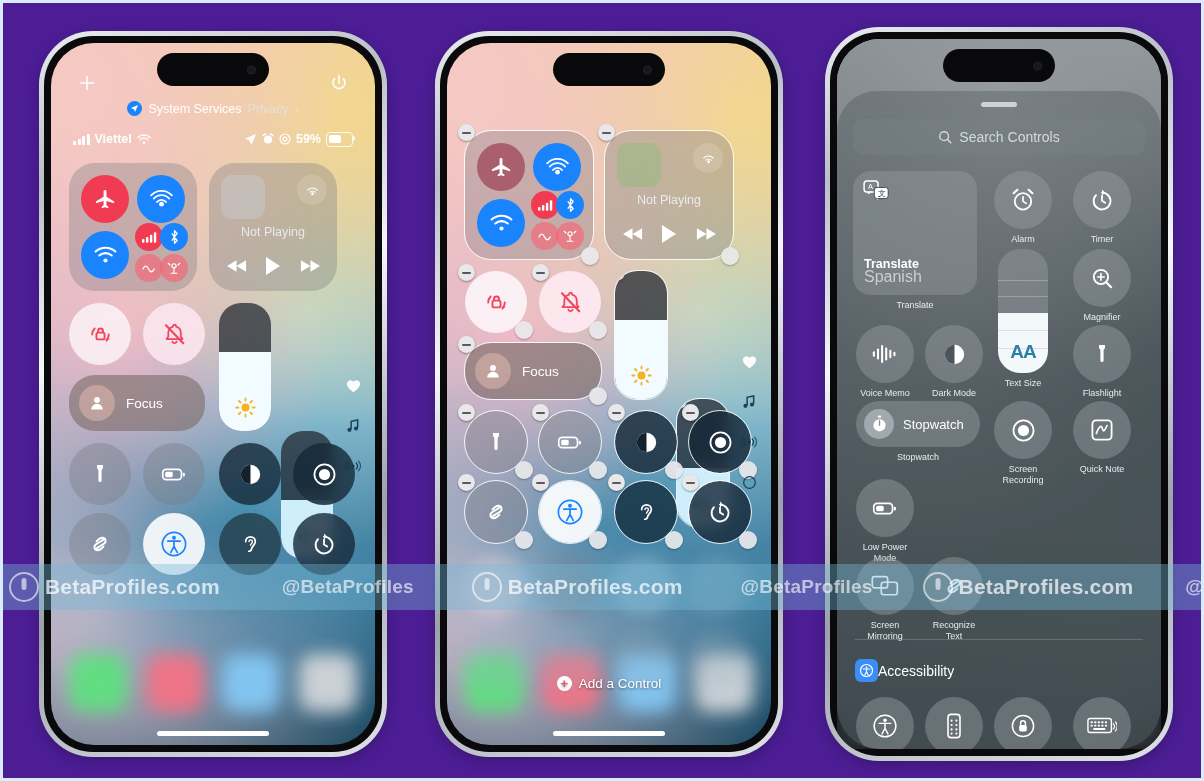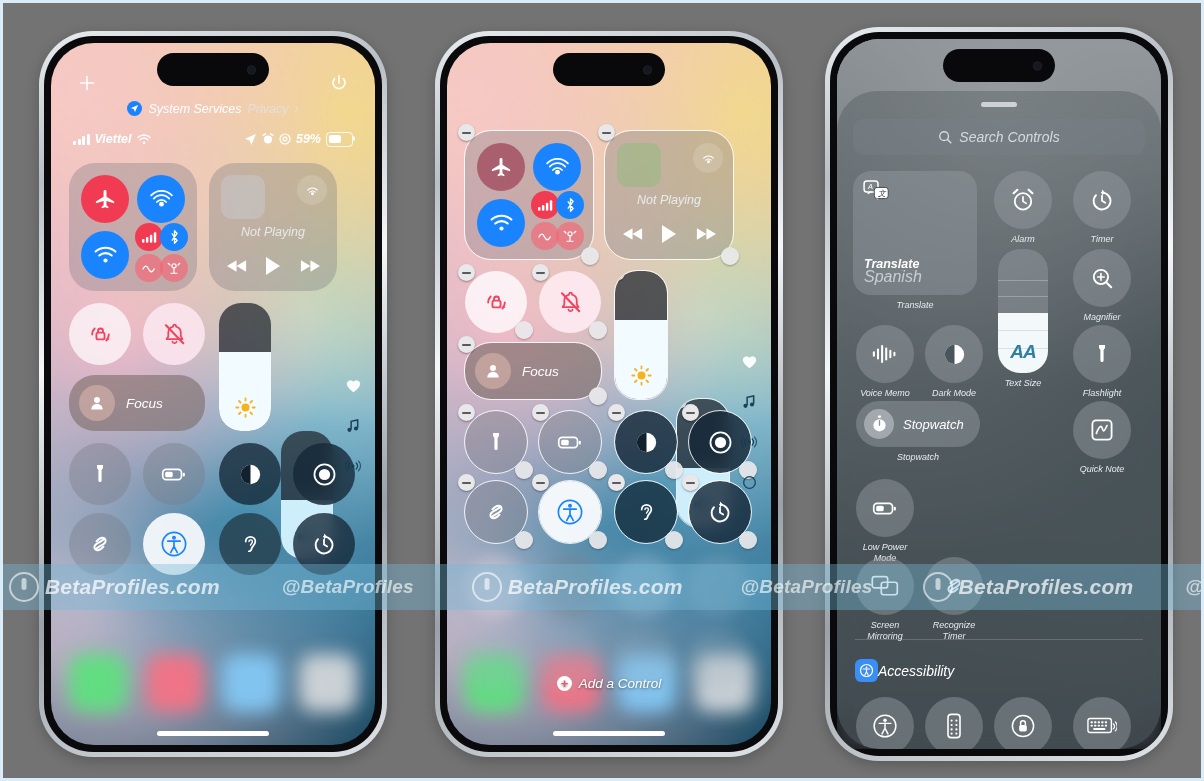--- a/index.html
+++ b/index.html
@@ -8,24 +8,23 @@
     width:1204px;height:781px;
     background:#ffffff;
     font-family:"Liberation Sans", sans-serif;
     overflow:hidden;
     position:relative;
   }
   
   #page{
     position:absolute;inset:0;
     border:3px solid #d9ecf7;
-    background:#737373;
+    background:#4c1d95;
     box-sizing:border-box;
     overflow:hidden;
-    font-style:italic;
   }
   .stage{position:absolute;inset:0;}
 
   
   .phone{
     position:absolute;
     border-radius:54px;
     background:linear-gradient(160deg,#e9ecef 0%,#b9bfc6 18%,#f4f6f8 40%,#9aa1a8 70%,#dfe3e7 100%);
     padding:5px;
     box-sizing:border-box;
@@ -891,20 +890,29 @@
                         <circle cx="9" cy="11.4" r="6.8" fill="#fff"></circle>
                         <rect x="7.2" y="0.6" width="3.6" height="2.4" rx="1" fill="#fff"></rect>
                         <path d="M9 6.4v5" stroke="#8d959b" stroke-width="1.5" stroke-linecap="round"></path>
                       </svg>
               </span>
               <span style="margin-left:9px;color:#fff;font-size:13px;font-weight:500;">Stopwatch</span>
             </div>
             <div class="glabel">Stopwatch</div>
           </div>
 
+          <div class="gitem" style="left:143px;top:234px;width:58px;">
+            <div class="gface" style="width:58px;height:58px;border-radius:50%;">
+              <svg width="29" height="29" viewBox="0 0 30 30">
+                      <circle cx="15" cy="15" r="10.4" fill="none" stroke="#fff" stroke-width="1.8"></circle>
+                      <circle cx="15" cy="15" r="5.8" fill="#fff"></circle>
+                    </svg>
+            </div>
+            <div class="glabel">Screen Recording</div>
+          </div>
 
           <div class="gitem" style="left:222px;top:234px;width:58px;">
             <div class="gface" style="width:58px;height:58px;border-radius:50%;">
               <svg width="26" height="26" viewBox="0 0 26 26">
                       <rect x="3.4" y="3.4" width="19.2" height="19.2" rx="3.6" fill="none" stroke="#fff" stroke-width="1.8"></rect>
                       <path d="M7.4 16.4c1.8-5 3.2-7 4.6-7s1.4 4.6 2.6 4.6 1.8-2.6 3.4-5.4" stroke="#fff" stroke-width="1.7" fill="none" stroke-linecap="round"></path>
                     </svg>
             </div>
             <div class="glabel">Quick Note</div>
           </div>
@@ -932,21 +940,21 @@
             <div class="glabel">Screen Mirroring</div>
           </div>
 
           <div class="gitem" style="left:74px;top:390px;width:58px;">
             <div class="gface" style="width:58px;height:58px;border-radius:50%;">
               <svg width="28" height="28" viewBox="0 0 28 28">
                       <path d="M9.5 19.5c2.5-3.2 6.5-3.6 9-6.2 2-2 1.2-5.2-1.6-5.6-2.6-.4-4.6 1.6-6.4 3.6" stroke="#fff" stroke-width="2" fill="none" stroke-linecap="round"></path>
                       <path d="M18.5 8.5c-2.5 3.2-6.5 3.6-9 6.2-2 2-1.2 5.2 1.6 5.6 2.6.4 4.6-1.6 6.4-3.6" stroke="#fff" stroke-width="2" fill="none" stroke-linecap="round"></path>
                     </svg>
             </div>
-            <div class="glabel">Recognize Timer</div>
+            <div class="glabel">Recognize Text</div>
           </div>
 
           <div class="divider" style="left:4px;right:4px;top:472px;"></div>
 
           <div class="sectionrow" style="left:4px;top:492px;">
             <span class="sq">
               <svg width="15" height="15" viewBox="0 0 16 16">
                       <circle cx="8" cy="8" r="6.4" fill="none" stroke="#fff" stroke-width="1.3"></circle>
                       <circle cx="8" cy="4.6" r="1" fill="#fff"></circle>
                       <path d="M4.6 6.4h6.8M8 6.2v3.2M8 9.4l-1.8 3.4M8 9.4l1.8 3.4" stroke="#fff" stroke-width="1.2" stroke-linecap="round" fill="none"></path>

